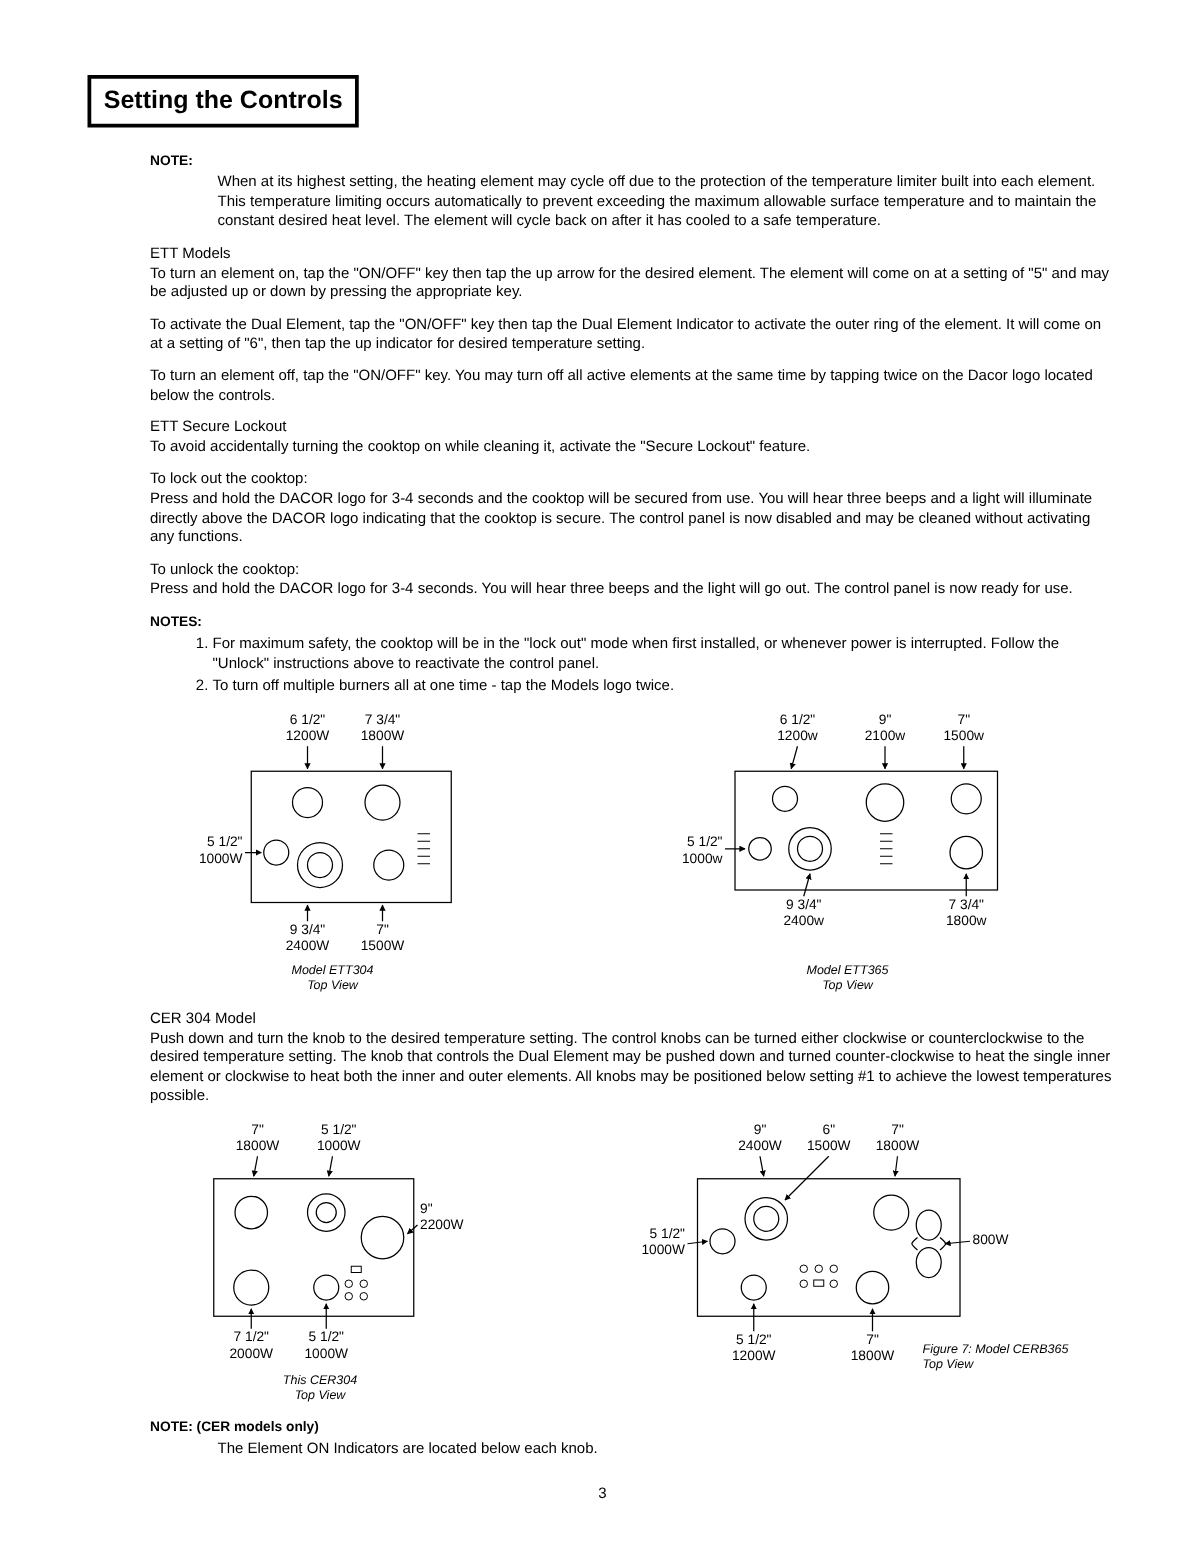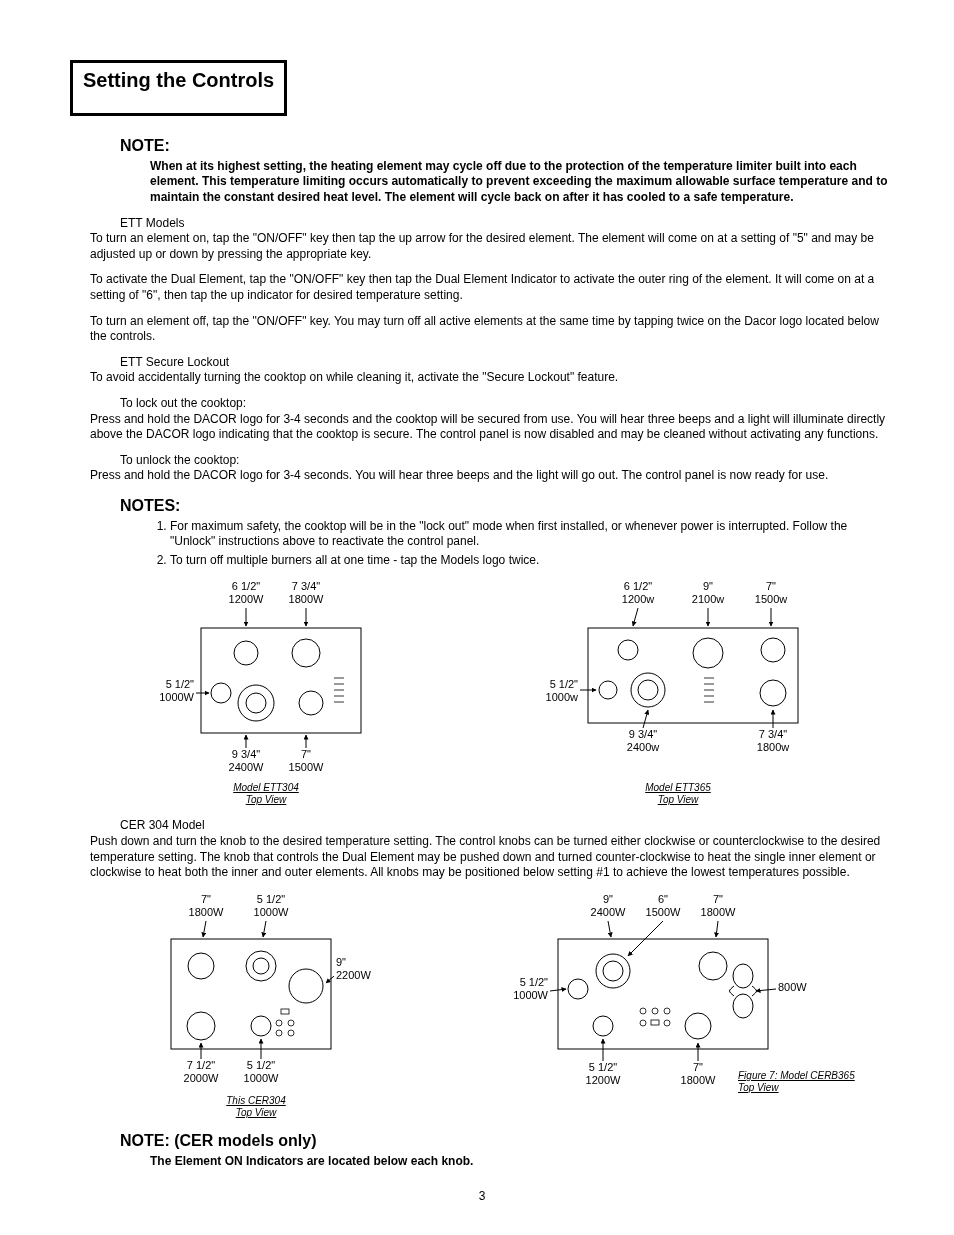--- a/index.html
+++ b/index.html
@@ -7,47 +7,46 @@
       font-size: 12px;
       width: 954px;
       margin: 0;
       padding: 60px 60px 30px 70px;
       box-sizing: border-box;
       color: #000;
       line-height: 1.3;
     }
     .section-title-box {
       border: 3px solid #000;
-      padding: 4px 10px 20px 10px;
+      padding: 4px 10px 6px 10px;
       display: inline-block;
       margin-bottom: 14px;
     }
     .section-title {
       font-size: 20px;
       font-weight: bold;
     }
     .note-head {
       font-weight: bold;
-      font-size: 16px;
+      font-size: 11px;
       margin-top: 6px;
       margin-bottom: 2px;
       margin-left: 50px;
     }
     .note-body {
-      margin-left: 80px;
+      margin-left: 104px;
       margin-bottom: 10px;
-      font-weight: bold;
     }
     .sub-head {
       font-weight: normal;
       margin-left: 50px;
       margin-top: 10px;
     }
     .body-text {
-      margin-left: 20px;
+      margin-left: 50px;
       margin-bottom: 10px;
     }
     ol.notes-list {
       margin: 2px 0 10px 80px;
       padding-left: 20px;
     }
     ol.notes-list li {
       margin-bottom: 3px;
     }
     .figs-row {
@@ -56,21 +55,20 @@
       margin: 8px 0 12px 0;
     }
     .fig-block {
       text-align: center;
     }
     .fig-caption {
       font-style: italic;
       font-size: 10px;
       margin-top: 4px;
       line-height: 1.2;
-      text-decoration: underline;
     }
     .page-num {
       text-align: center;
       margin-top: 20px;
       font-size: 12px;
     }
     svg { display: block; margin: 0 auto; }
     .lbl { font-family: Arial, sans-serif; font-size: 11px; }
   </style>
 </head>

